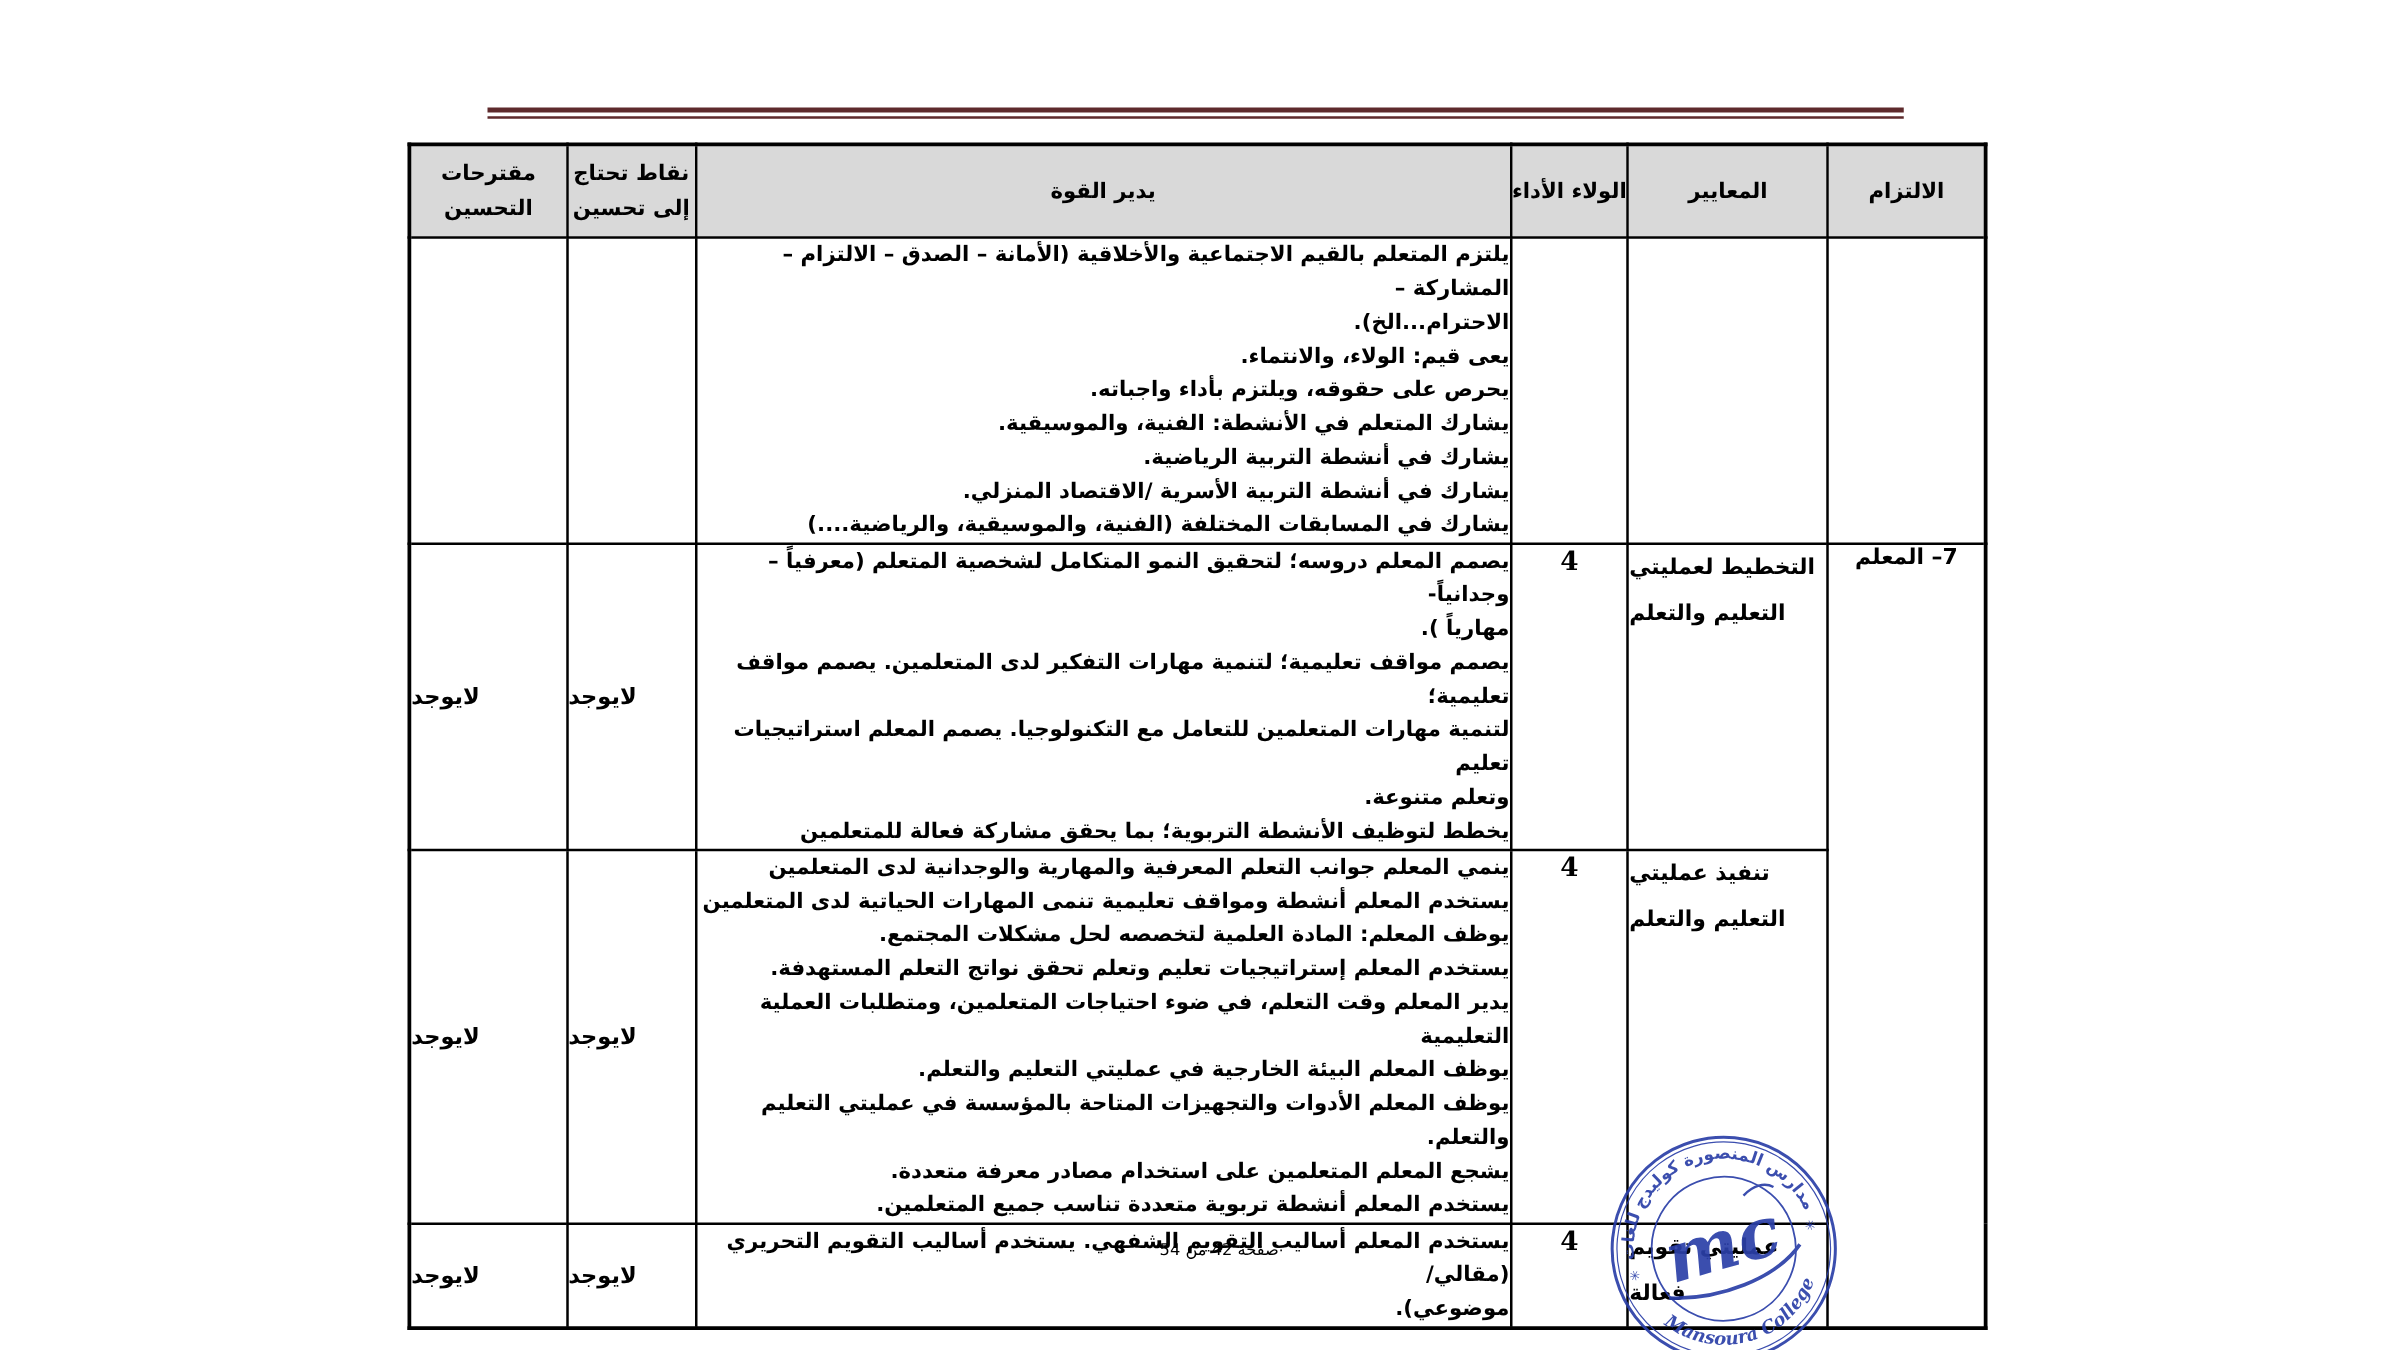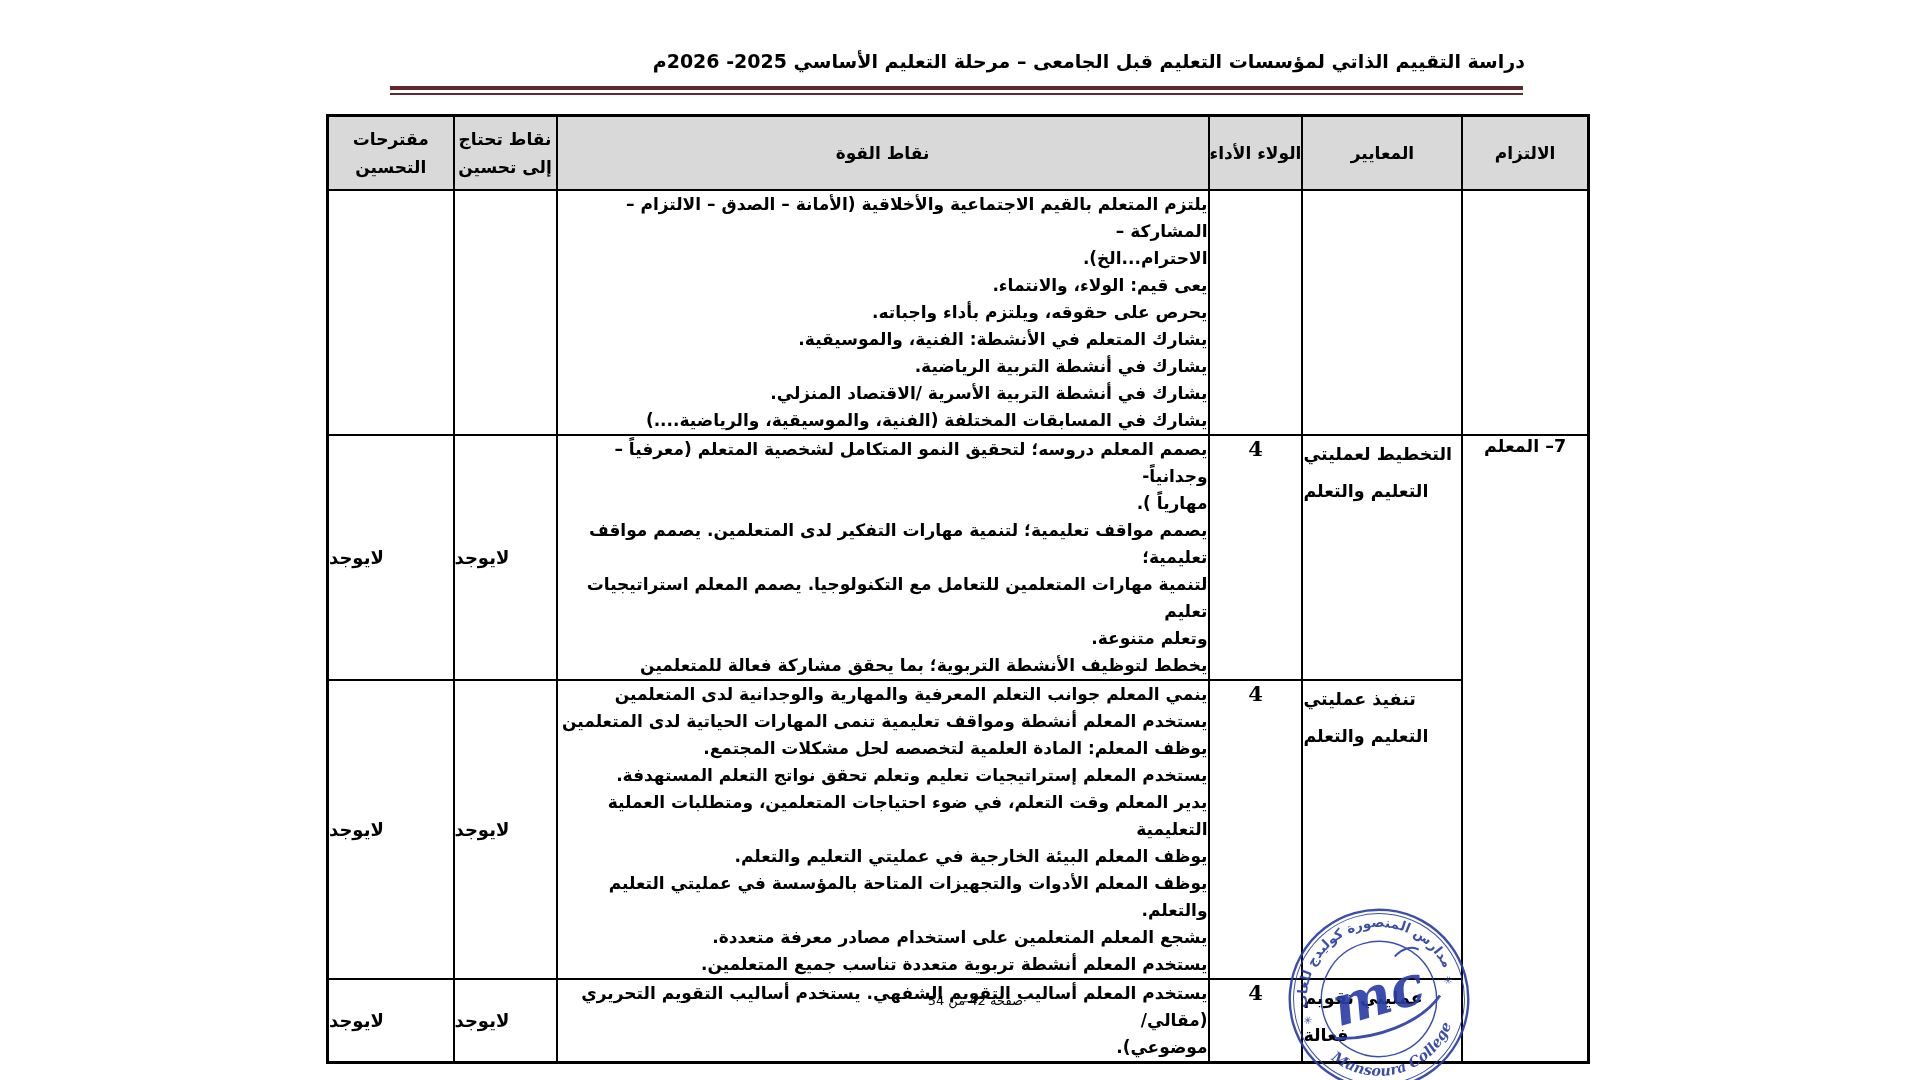--- a/index.html
+++ b/index.html
@@ -99,38 +99,37 @@
     top:903px;left:1283px;
     width:192px;height:192px;
     opacity:0.92;
   }
 </style>
 </head>
 <body>
 
 <div id="page">
 
-  <div id="doc-title">دراسة التقييم الذاتي لمؤسسات التعليم قبل الجامعى –  مرحلة التعليم الأساسي 2025- 2026م</div>
   <div id="title-rule"></div>
 
   <table id="assessment-table">
     <colgroup>
       <col style="width:126px">
       <col style="width:160px">
       <col style="width:92px">
       <col style="width:652px">
       <col style="width:103px">
       <col style="width:126px">
     </colgroup>
     <tbody>
         <tr class="header-row">
       <th>الالتزام</th>
       <th>المعايير</th>
       <th class="col-level">الولاء الأداء</th>
-      <th>نقاط القوة</th>
+      <th>يدير القوة</th>
       <th>نقاط تحتاج إلى تحسين</th>
       <th>مقترحات التحسين</th>
     </tr>
 
     <tr class="row-1">
       <td class="cell-domain"></td>
       <td class="cell-standard"></td>
       <td class="cell-level"></td>
       <td class="cell-strengths">يلتزم المتعلم بالقيم الاجتماعية والأخلاقية (الأمانة – الصدق – الالتزام – المشاركة –
 الاحترام...الخ).

